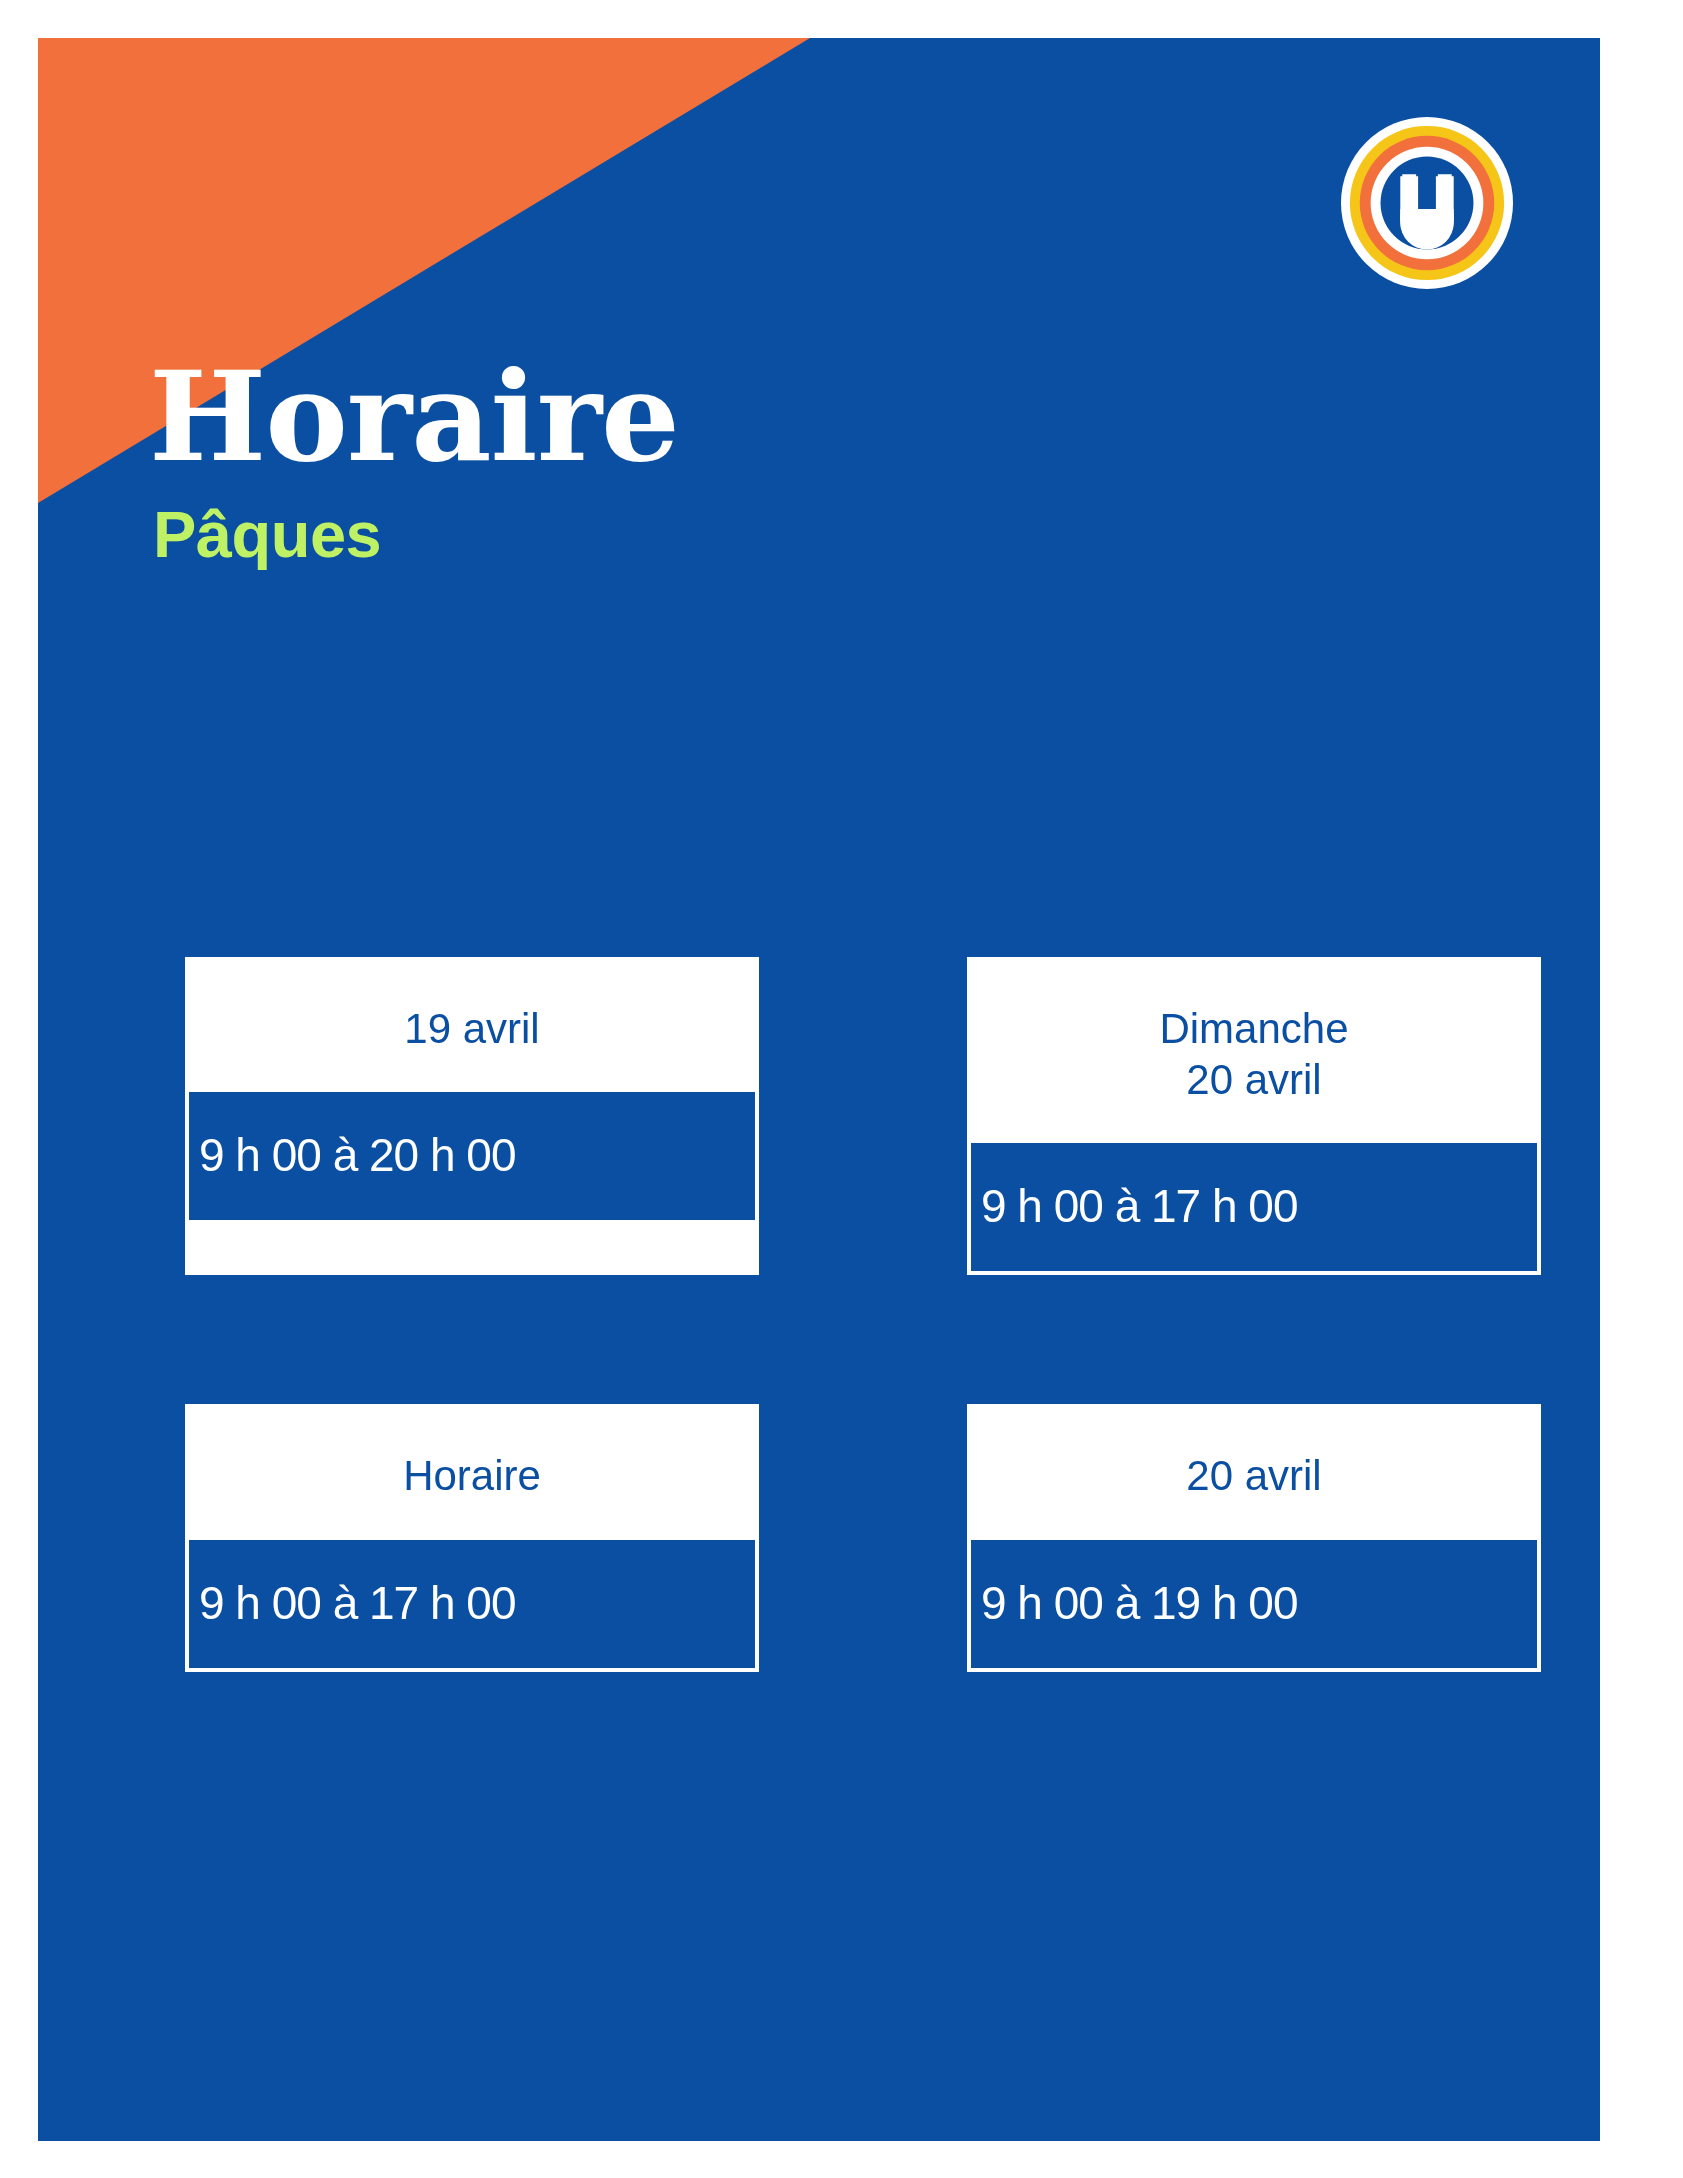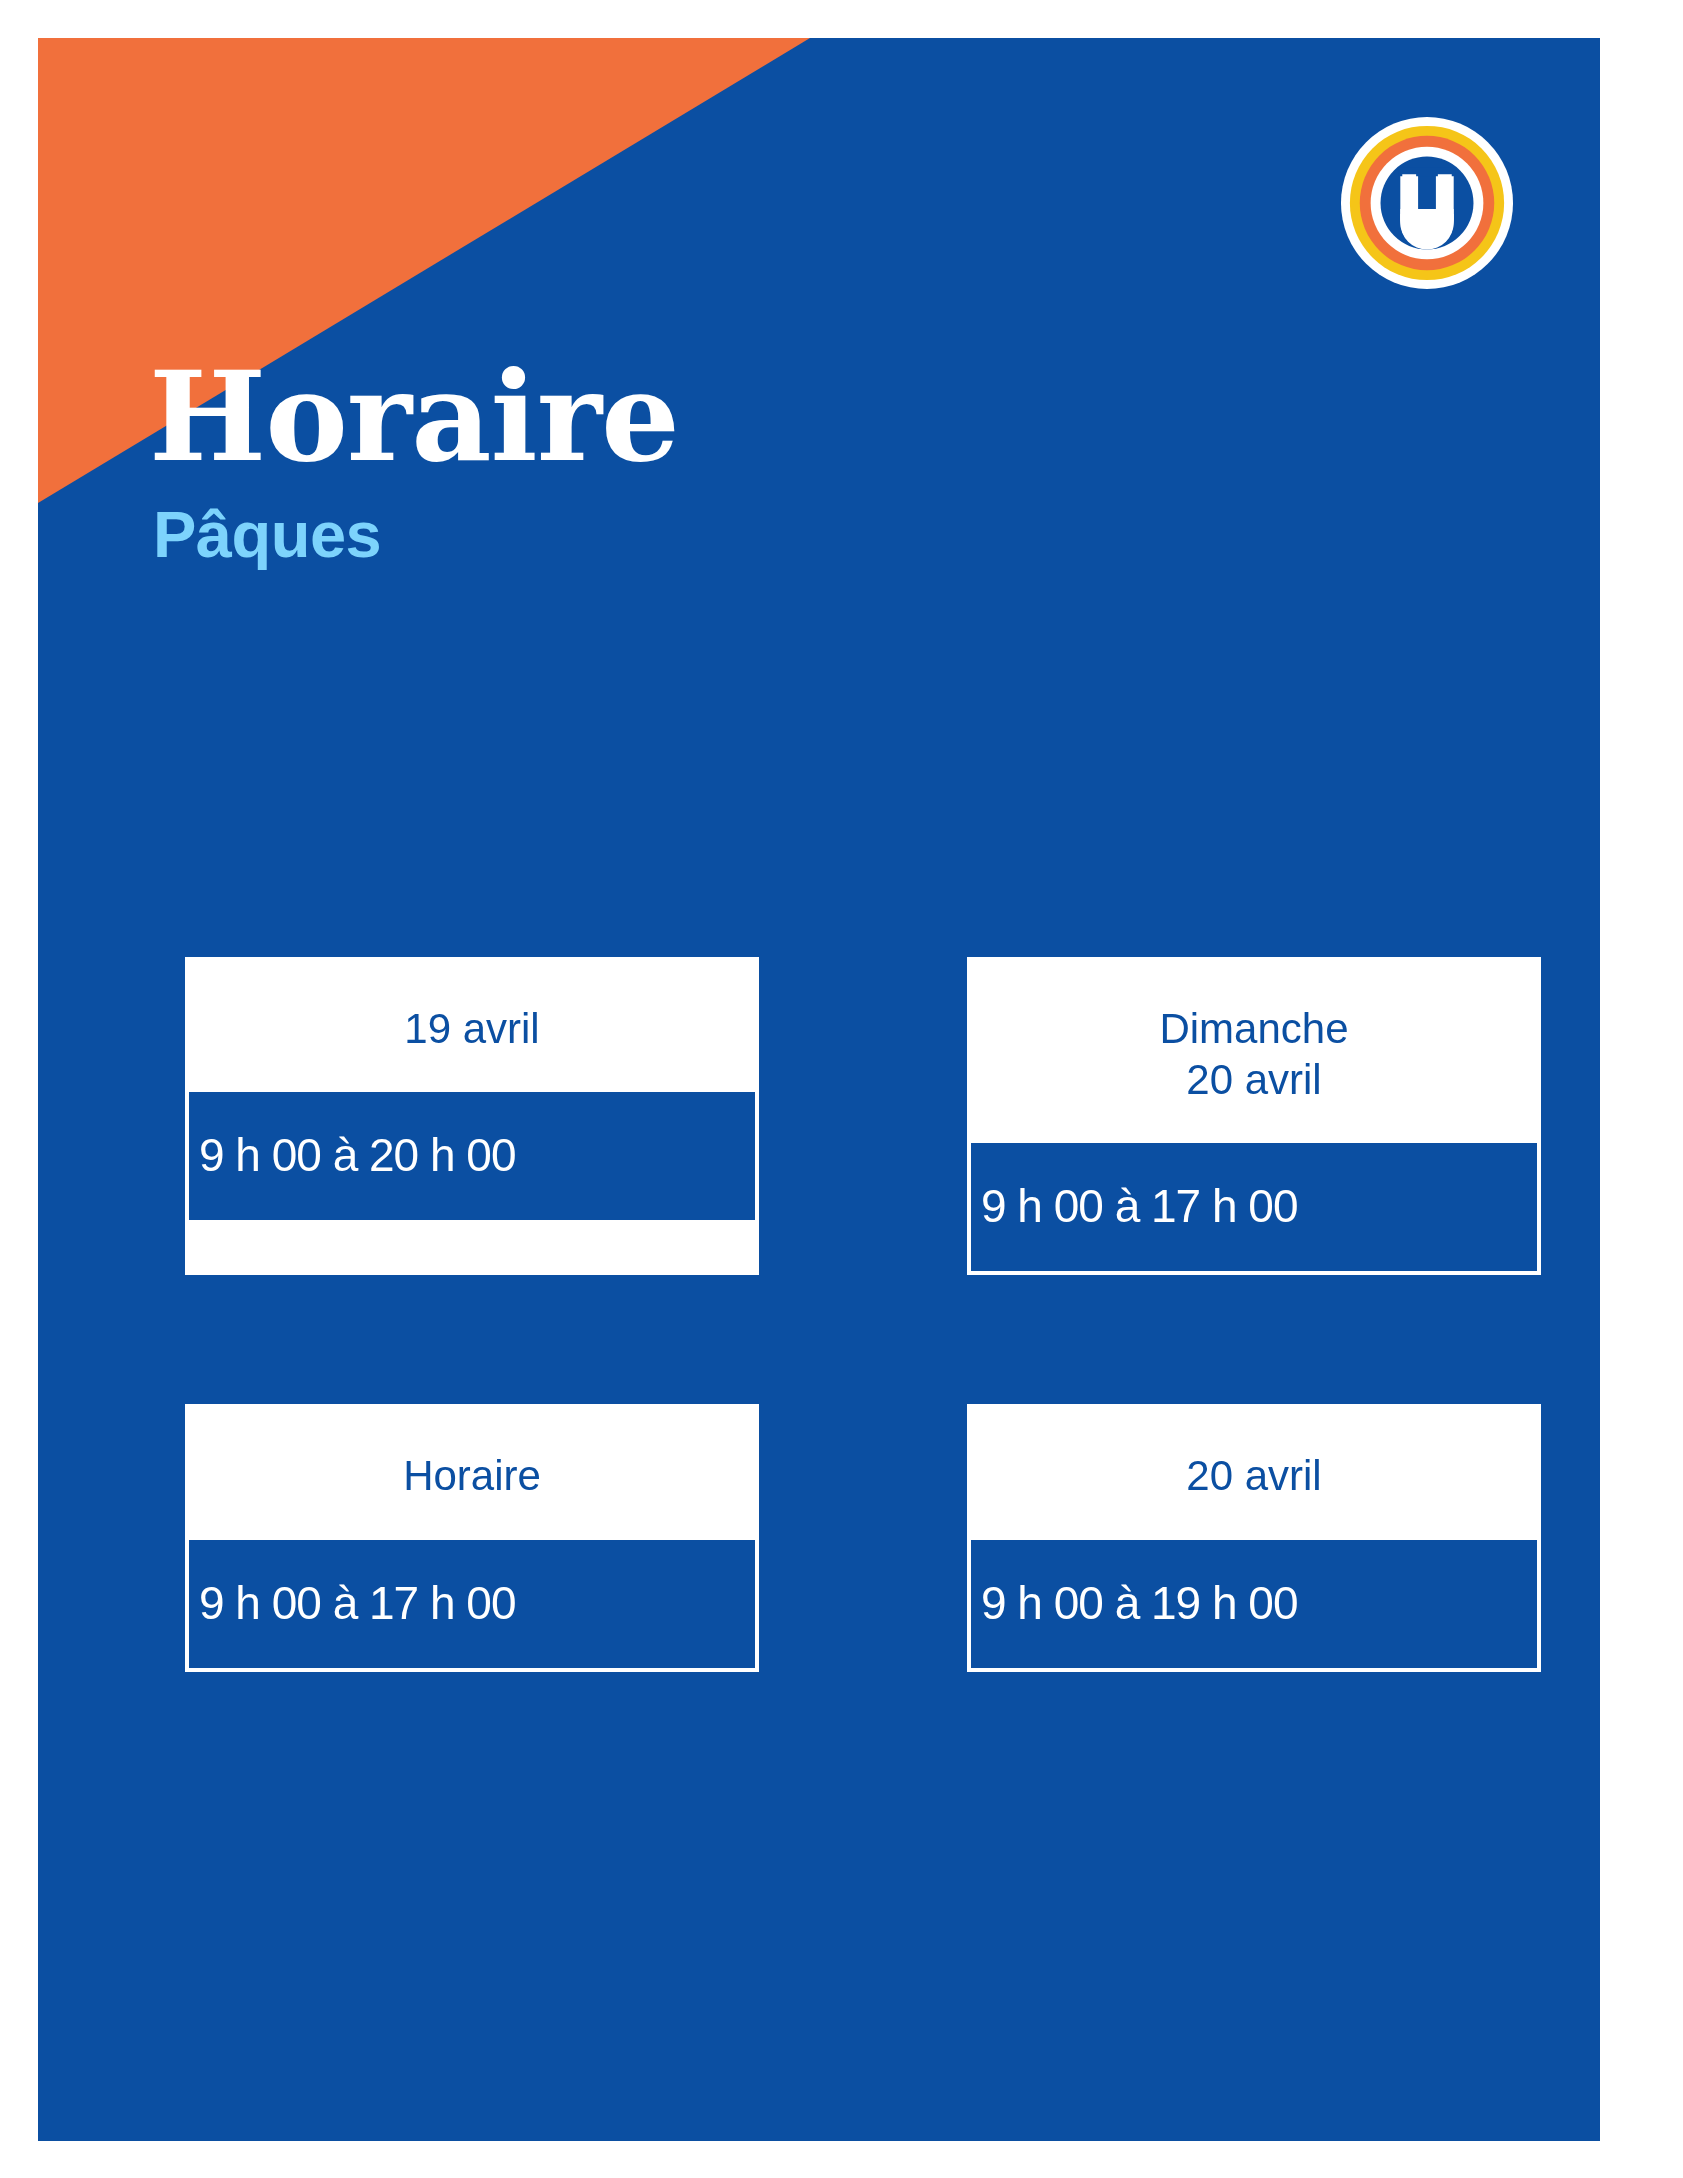--- a/index.html
+++ b/index.html
@@ -58,21 +58,21 @@
     line-height: 1.0;
     color: #ffffff;
     letter-spacing: -1px;
     margin: 0;
   }
 
   .subtitle {
     font-family: "Liberation Sans", sans-serif;
     font-weight: bold;
     font-size: 65px;
-    color: #7dd3fc;
+    color: #bef264;
     margin: 18px 0 0 4px;
     letter-spacing: -0.5px;
   }
 
   
   .cards {
     position: absolute;
     left: 147px;
     top: 919px;
     width: 1277px;

